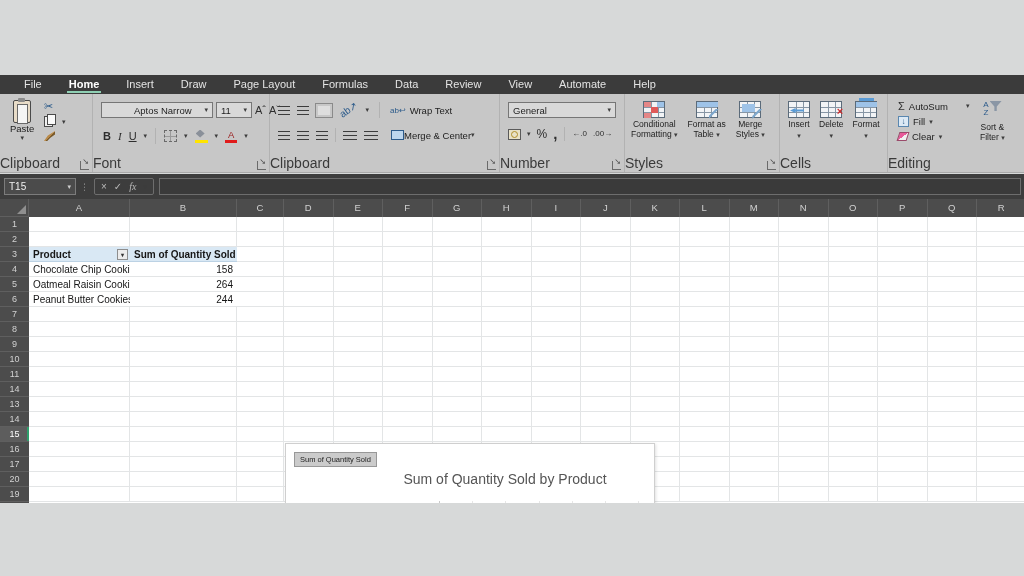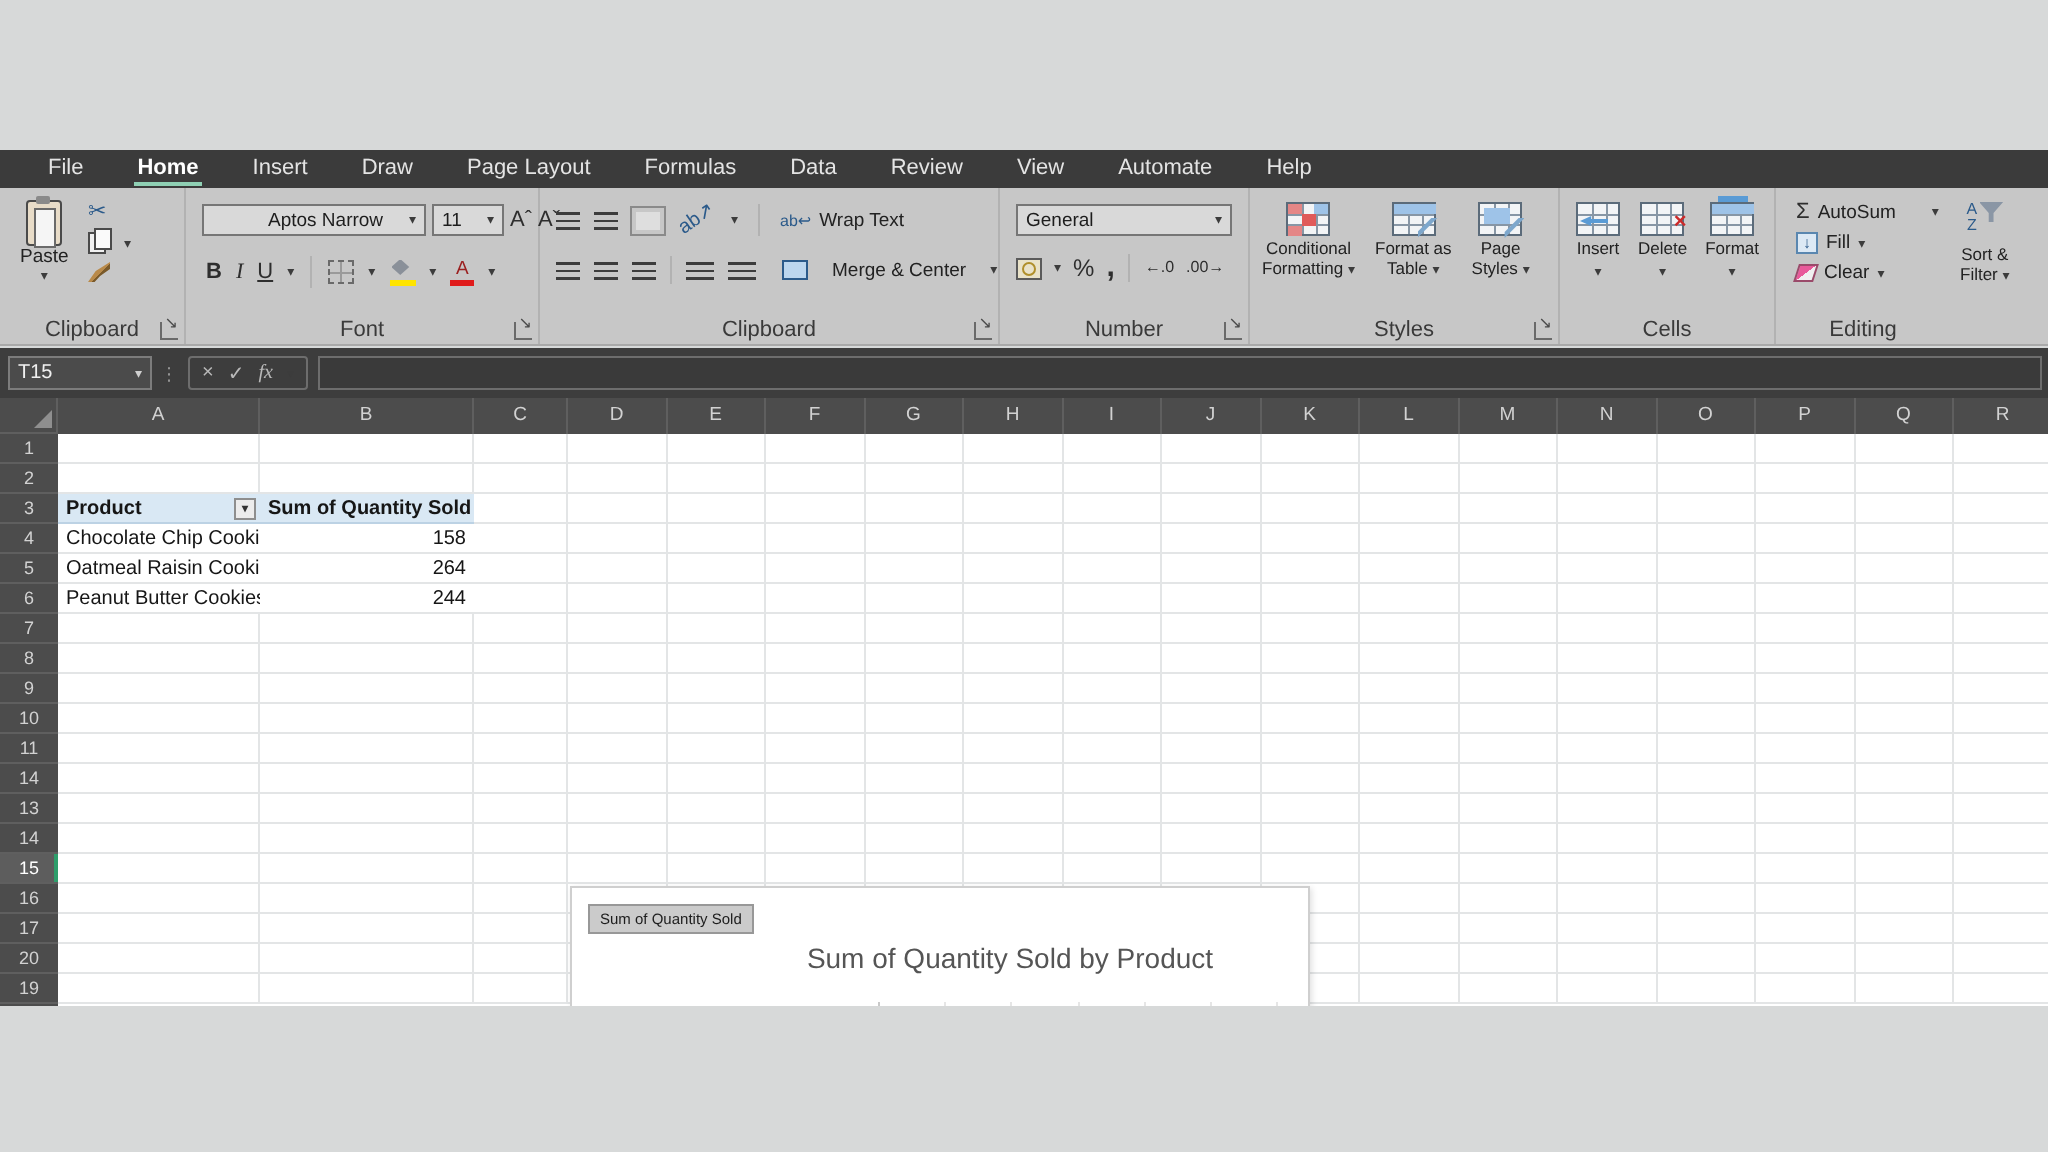--- a/index.html
+++ b/index.html
@@ -9,21 +9,21 @@
 
   
   #menubar { position:absolute; left:0; top:75px; width:1024px; height:19px; background:#3b3b3b; display:flex; align-items:center; padding-left:24px; gap:27px; }
   .menu-tab { color:#e4e4e4; font-size:11px; height:19px; line-height:19px; cursor:default; position:relative; white-space:nowrap; }
   .menu-tab.active { color:#ffffff; font-weight:bold; }
   .menu-tab.active::after { content:""; position:absolute; left:-2px; right:-2px; bottom:1px; height:2px; background:#8fd0b4; }
 
   
   #ribbon { position:absolute; left:0; top:94px; width:1100px; height:79px; background:#c7c7c7; border-bottom:1px solid #a9a9a9; display:flex; }
   .rgroup { position:relative; height:100%; border-right:1px solid #b2b2b2; flex:none; }
-  .rgroup-label { position:absolute; bottom:1px; left:0; right:0; text-align:center; font-size:11px; color:#3a3a3a; }
+  .rgroup-label { position:absolute; bottom:1px; left:0; right:0; text-align:left; font-size:14px; color:#3a3a3a; }
   .launcher { position:absolute; bottom:2px; right:3px; width:9px; height:9px; font-size:8px; line-height:8px; color:#4a4a4a; border-left:1px solid #6a6a6a; border-bottom:1px solid #6a6a6a; }
   .launcher span { position:absolute; right:0; top:-3px; }
   .combo { background:#d9d9d9; border:1px solid #767676; color:#1d1d1d; font-size:9.5px; display:flex; align-items:center; padding:0 4px; height:16px; }
   .combo .cv { flex:1; overflow:hidden; white-space:nowrap; }
   .chev { font-size:7px; color:#3c3c3c; }
   .mini { font-size:11px; color:#2e2e2e; line-height:12px; }
   .lines-icon { display:inline-block; width:12px; height:9px; background:repeating-linear-gradient(to bottom,#3c3c3c 0 1.4px,transparent 1.4px 3.8px); }
   .sel-box { outline:1px solid #8a8a8a; background:#dedede; padding:2px; }
   .vdiv { width:1px; background:#b2b2b2; height:34px; margin:0 3px; align-self:center; }
   .rbtn-txt { font-size:9.5px; color:#222; white-space:nowrap; }
@@ -170,21 +170,21 @@
           <span class="rbtn-txt">Wrap Text</span>
         </span>
       </div>
       <div style="position:absolute;left:8px;top:34px;display:flex;gap:7px;align-items:center;">
         <span class="lines-icon"></span>
         <span class="lines-icon"></span>
         <span class="lines-icon"></span>
         <span class="vdiv" style="height:14px;margin:0 0;"></span>
         <span class="lines-icon" style="width:14px;"></span>
         <span class="lines-icon" style="width:14px;"></span>
-        <span style="display:flex;align-items:center;gap:12px;margin-left:6px;">
+        <span style="display:flex;align-items:center;gap:0;margin-left:6px;">
           <i style="display:block;width:13px;height:10px;border:1px solid #2b5a8a;background:#bcd6ee;"></i>
           <span class="rbtn-txt">Merge &amp; Center</span>
           <span class="chev">▾</span>
         </span>
       </div>
       <div class="rgroup-label">Clipboard</div>
       <div class="launcher">
           <span>↘</span>
         </div>
     </div>
@@ -227,21 +227,21 @@
               <i style="left:0;top:0;width:21px;height:5px;background:#9ec3e8;"></i>
               <i style="right:-2px;bottom:-2px;width:10px;height:10px;background:#7da7cc;clip-path:polygon(0 100%,100% 0,70% 0,0 70%);"></i>
             </span>
           <span class="lbl"><span>Format as</span><br><span>Table</span> <span class="chev">▾</span></span>
         </div>
         <div class="bigbtn">
           <span class="gi">
               <i style="left:2px;top:2px;width:13px;height:8px;background:#9ec3e8;"></i>
               <i style="right:-2px;bottom:-2px;width:10px;height:10px;background:#7da7cc;clip-path:polygon(0 100%,100% 0,70% 0,0 70%);"></i>
             </span>
-          <span class="lbl"><span>Page</span><br><span>Styles</span> <span class="chev">▾</span></span>
+          <span class="lbl"><span>Merge</span><br><span>Styles</span> <span class="chev">▾</span></span>
         </div>
       </div>
       <div class="rgroup-label">Styles</div>
       <div class="launcher">
           <span>↘</span>
         </div>
     </div>
 
     <div class="rgroup" style="width:108px;">
       <div style="position:absolute;left:8px;top:7px;display:flex;gap:9px;">

